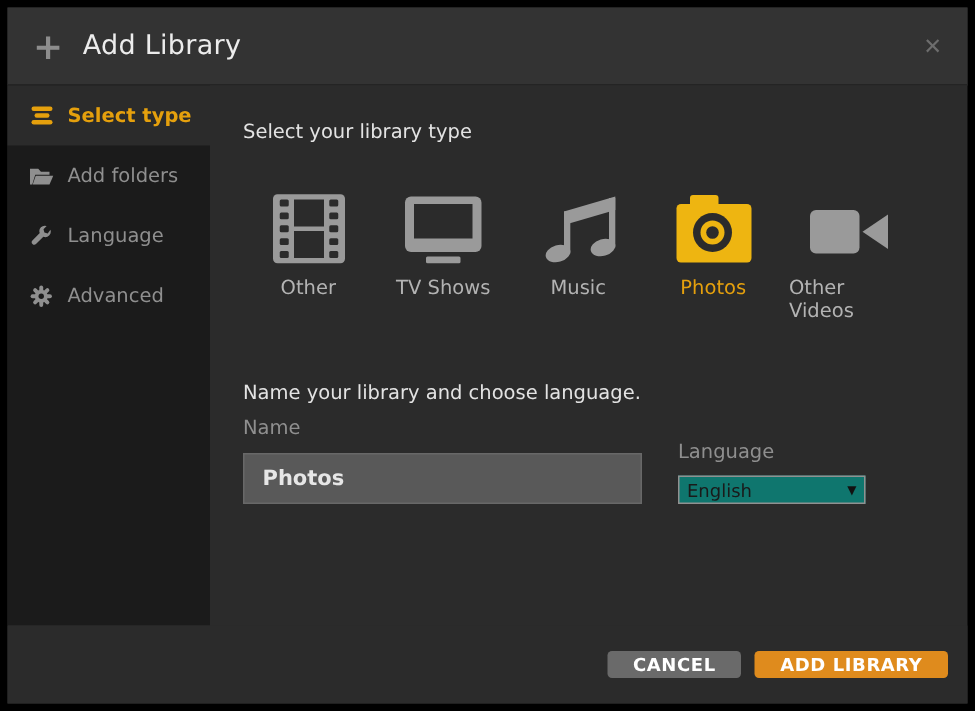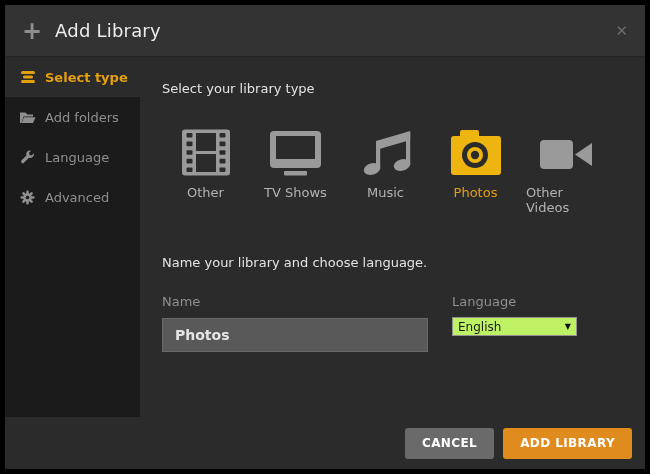--- a/index.html
+++ b/index.html
@@ -28,37 +28,37 @@
 
   
   .type-row { display:flex; gap:11px; margin-top:28px; margin-left:4px; }
   .type-cell { width:79px; display:flex; flex-direction:column; align-items:center; cursor:pointer; }
   .type-icon { height:52px; display:flex; align-items:flex-end; justify-content:center; }
   .type-label { margin-top:9px; font-size:13px; color:#b3b3b3; }
   .type-cell.selected .type-label { color:#e5a00d; }
 
   
   .fields-heading { margin-top:40px; }
-  .fields { display:flex; margin-top:24px; }
+  .fields { display:flex; margin-top:8px;align-items:flex-end; }
   .field-label { color:#8f8f8f; font-size:13px; }
   .name-col { width:290px; }
   .text-input { margin-top:9px; width:266px; height:34px; background:#595959; border:1px solid #686868;
                 color:#e6e6e6; font-size:14px; font-weight:bold; padding:0 12px; outline:none;
                 font-family:"DejaVu Sans","Liberation Sans",sans-serif; }
   .lang-col { margin-left:0px; }
-  .select-box { margin-top:8px; width:125px; height:19px; background:#bef264; border:1px solid #919191;
+  .select-box { margin-top:8px; width:125px; height:19px; background:#0f766e; border:1px solid #919191;
                 display:flex; align-items:center; justify-content:space-between; padding:0 5px;
                 cursor:pointer; }
   .select-value { color:#1a1a1a; font-size:12px; }
   .select-arrow { color:#111; font-size:8px; line-height:1; }
 
   
   .footer { flex:0 0 52px; background:#2b2b2b; display:flex; align-items:center;
             justify-content:flex-end; gap:9px; padding-right:13px; }
-  .btn { height:31px; border:none; border-radius:3px; color:#ffffff; font-weight:bold;
+  .btn { height:18px; border:none; border-radius:3px; color:#ffffff; font-weight:bold;
          font-size:12px; letter-spacing:0.4px; padding:0 17px; cursor:pointer;
          font-family:"DejaVu Sans","Liberation Sans",sans-serif; }
   .btn-cancel { background:#6a6a6a; }
   .btn-add { background:#df8b1d; }
 </style>
 </head>
 <body>
 
 <div class="frame">
   <div class="dialog">

